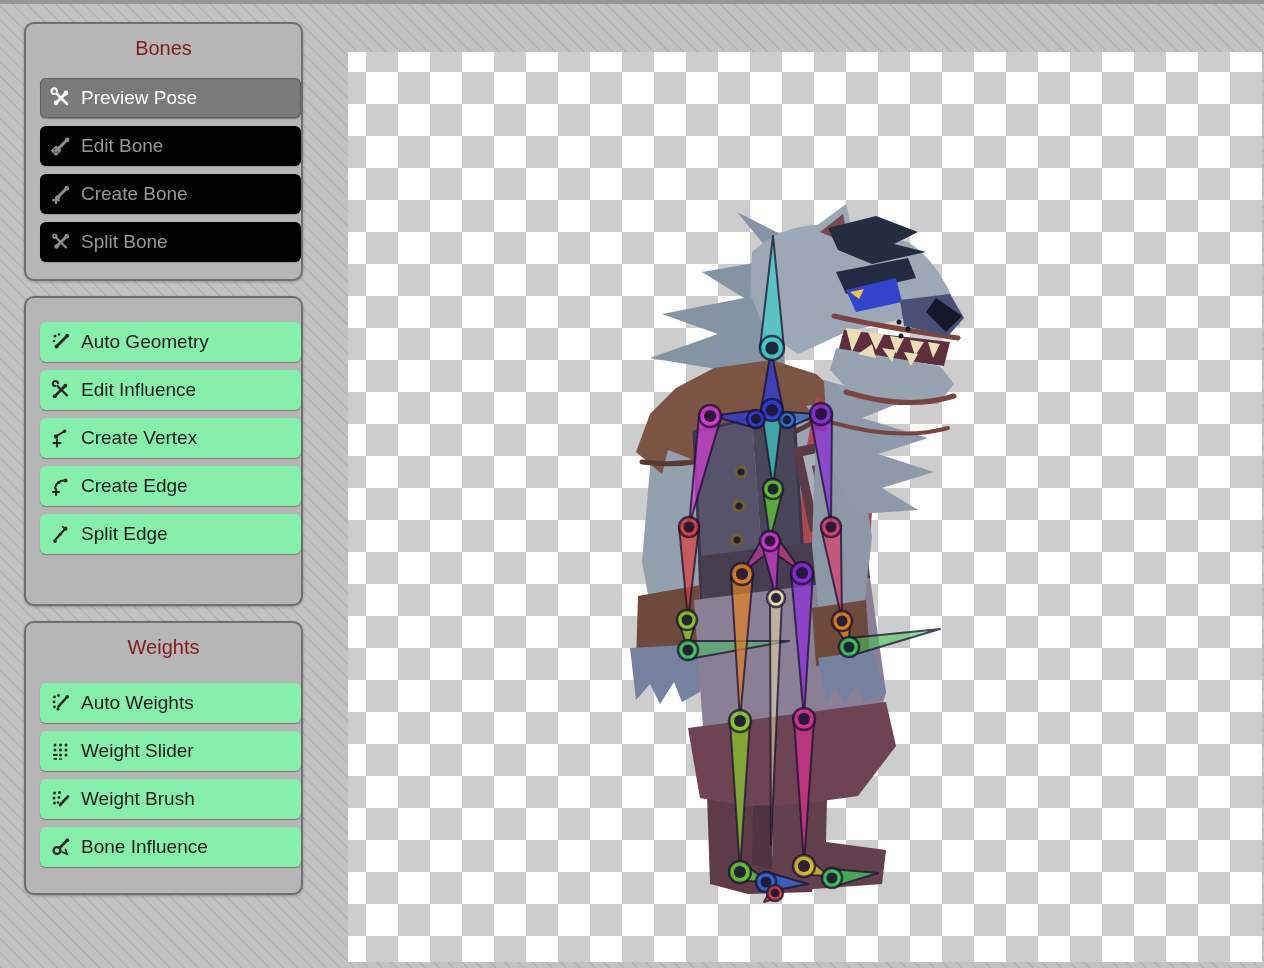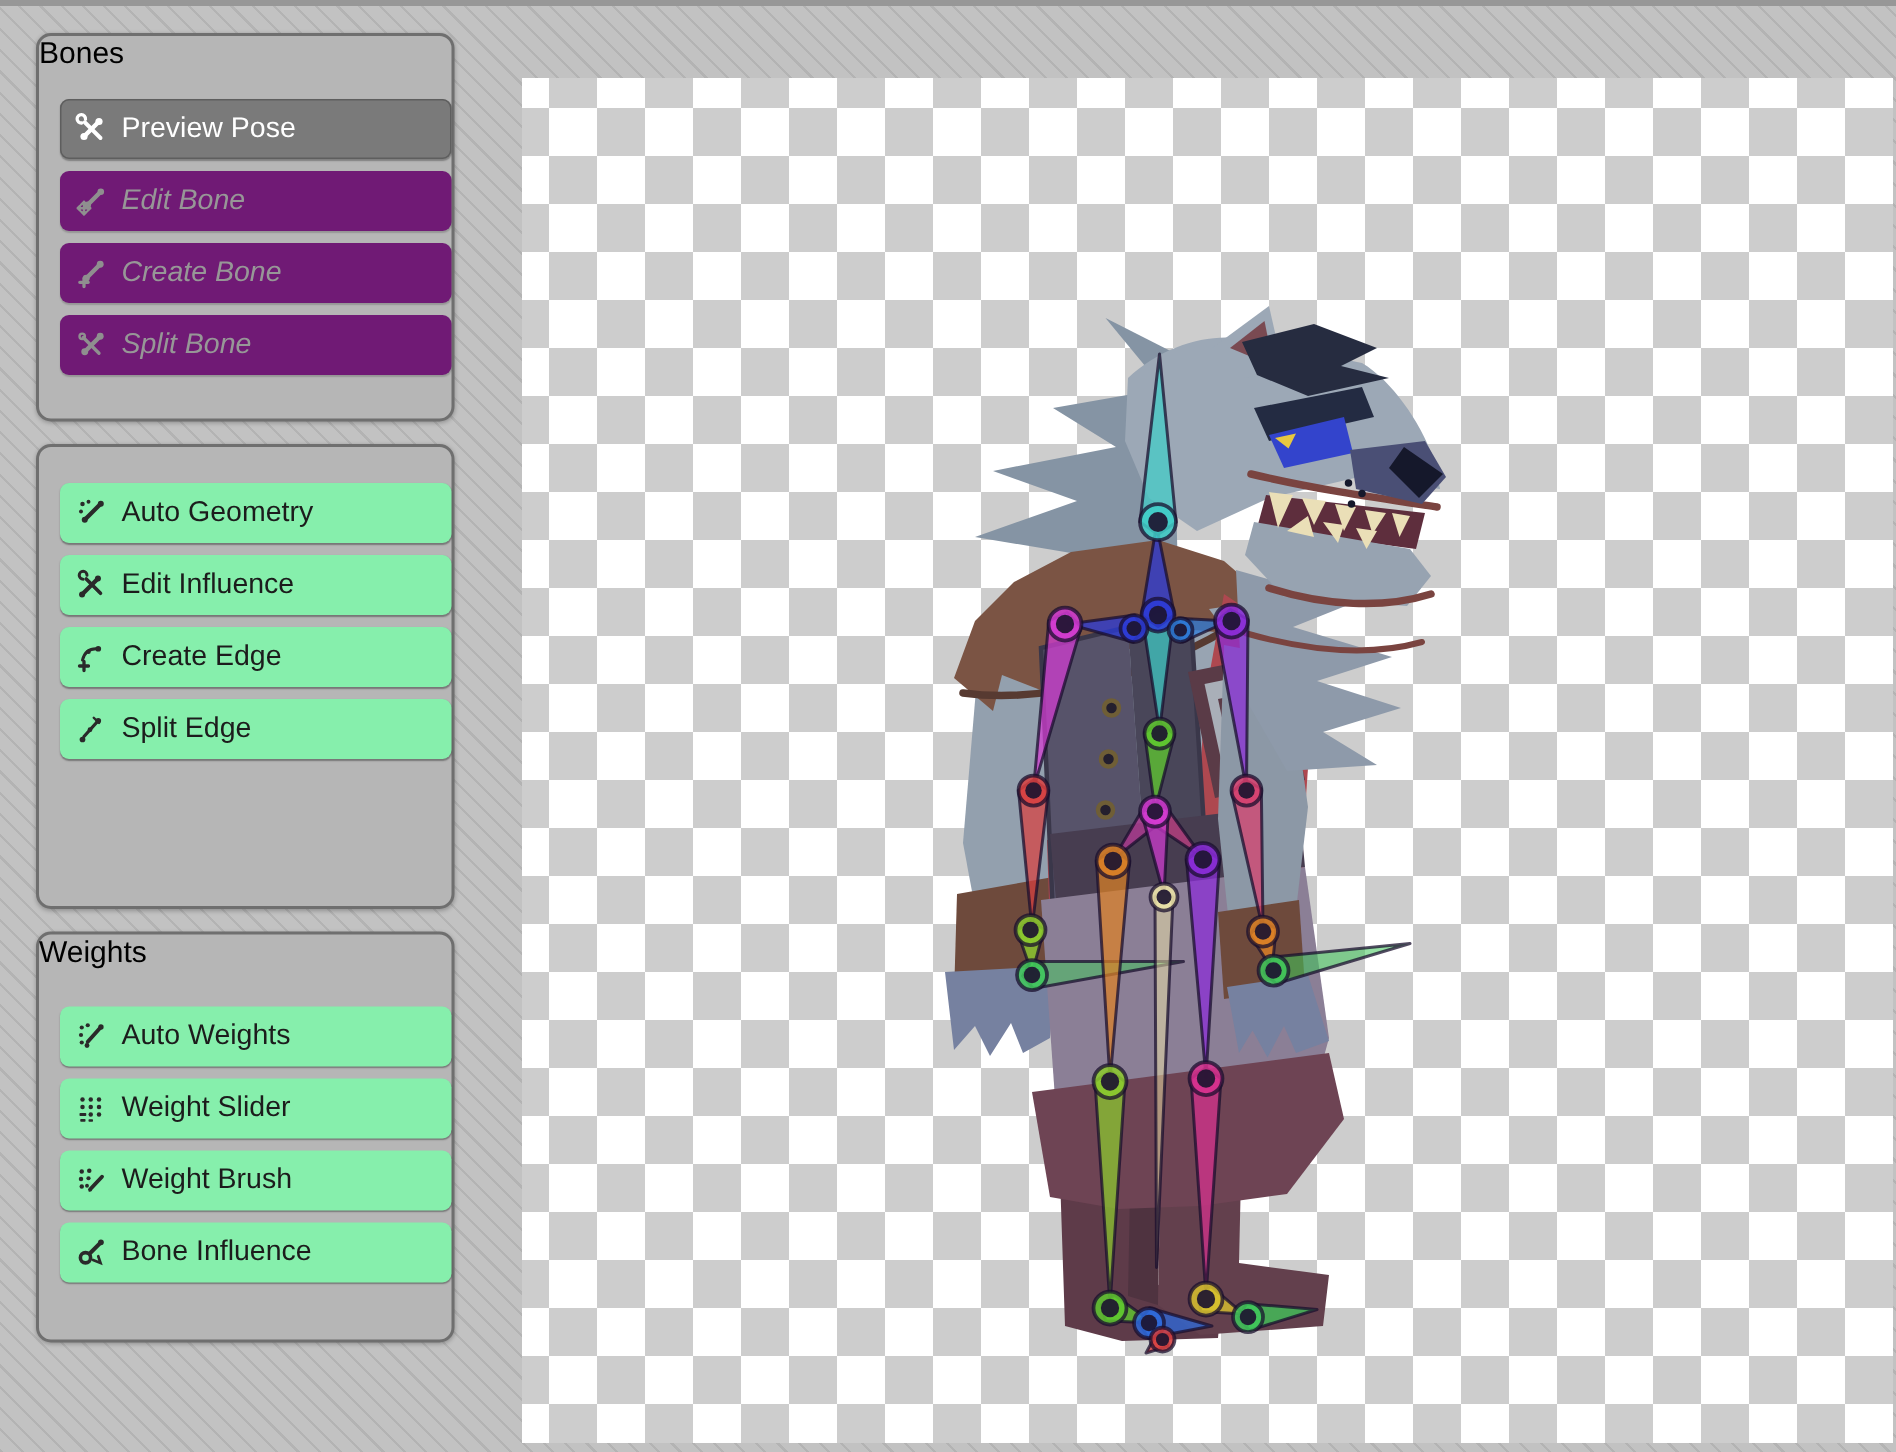--- a/index.html
+++ b/index.html
@@ -17,33 +17,33 @@
     background-image:conic-gradient(#cdcdcd 0 25%, #ffffff 0 50%, #cdcdcd 0 75%, #ffffff 0);
     background-size:64px 64px;background-position:-14px -12px;
   }
   .canvas svg{position:absolute;left:0;top:0;}
   .panel{
     position:absolute;left:24px;width:279px;box-sizing:border-box;
     background:#b6b6b6;border:2px solid #6f6f6f;border-radius:10px;
     box-shadow:0 1px 3px rgba(0,0,0,0.25);
   }
   .panel-title{
-    font-size:20px;line-height:24px;color:#000000;
+    text-align:center;margin-top:12px;font-size:20px;line-height:24px;color:#7f1d1d;
   }
   .panel-buttons{display:flex;flex-direction:column;gap:8px;padding:24px 0 0 14px;}
   .panel-buttons.first{padding-top:18px;}
   .tool-btn{
     height:40px;border:none;border-radius:6px;display:flex;align-items:center;gap:9px;
     padding:0 10px;font-family:"Liberation Sans", sans-serif;font-size:19px;
     background:#86efac;color:#1c1c1c;box-shadow:0 1px 1px rgba(0,0,0,0.35);
     cursor:pointer;text-align:left;
   }
   .tool-btn .icon{width:22px;height:22px;flex:0 0 22px;color:#2a2a2a;display:inline-block;}
   .tool-btn .icon svg{width:22px;height:22px;display:block;}
-  .tool-btn.disabled{background:#701a75;color:#979797;box-shadow:0 1px 1px rgba(0,0,0,0.18);font-style:italic;}
+  .tool-btn.disabled{background:#000000;color:#979797;box-shadow:0 1px 1px rgba(0,0,0,0.18);}
   .tool-btn.disabled .icon{color:#8f8f8f;}
   .tool-btn.selected{background:#7a7a7a;color:#ffffff;box-shadow:inset 0 0 0 1px #5e5e5e,0 1px 1px rgba(0,0,0,0.3);}
   .tool-btn.selected .icon{color:#ffffff;}
   .lbl{white-space:nowrap;}
 </style>
 </head>
 <body>
 
 <div class="app">
   <div class="top-edge"></div>
@@ -258,20 +258,31 @@
               <circle cx="15.3" cy="6.7" r="2" fill="currentColor" stroke="none"></circle>
               <path d="M8 4.5 a2.6 2.6 0 1 0 -2.6 2.6" stroke-width="2"></path>
               <path d="M7.5 7 L17 16.5" stroke-width="2.4"></path>
             </svg>
           </span>
           <span class="lbl">Edit Influence</span>
         </button>
         <button class="tool-btn">
           <span class="icon">
             <svg viewBox="0 0 22 22" fill="none" stroke="currentColor" stroke-linecap="round">
+              <path d="M6.5 9 L14 4.5" stroke-width="2"></path>
+              <circle cx="6" cy="9.5" r="2.2" fill="currentColor" stroke="none"></circle>
+              <circle cx="14.5" cy="4.2" r="1.8" fill="currentColor" stroke="none"></circle>
+              <path d="M7 12.5 L7 19.5 M3.5 16 L10.5 16" stroke-width="2.2"></path>
+            </svg>
+          </span>
+          <span class="lbl">Create Vertex</span>
+        </button>
+        <button class="tool-btn">
+          <span class="icon">
+            <svg viewBox="0 0 22 22" fill="none" stroke="currentColor" stroke-linecap="round">
               <path d="M5 13 Q7 5 15 5.5" stroke-width="2"></path>
               <circle cx="15.5" cy="5.5" r="1.9" fill="currentColor" stroke="none"></circle>
               <circle cx="9" cy="7.5" r="1.5" fill="currentColor" stroke="none"></circle>
               <path d="M6 14 L6 20 M3 17 L9 17" stroke-width="2.2"></path>
             </svg>
           </span>
           <span class="lbl">Create Edge</span>
         </button>
         <button class="tool-btn">
           <span class="icon">

